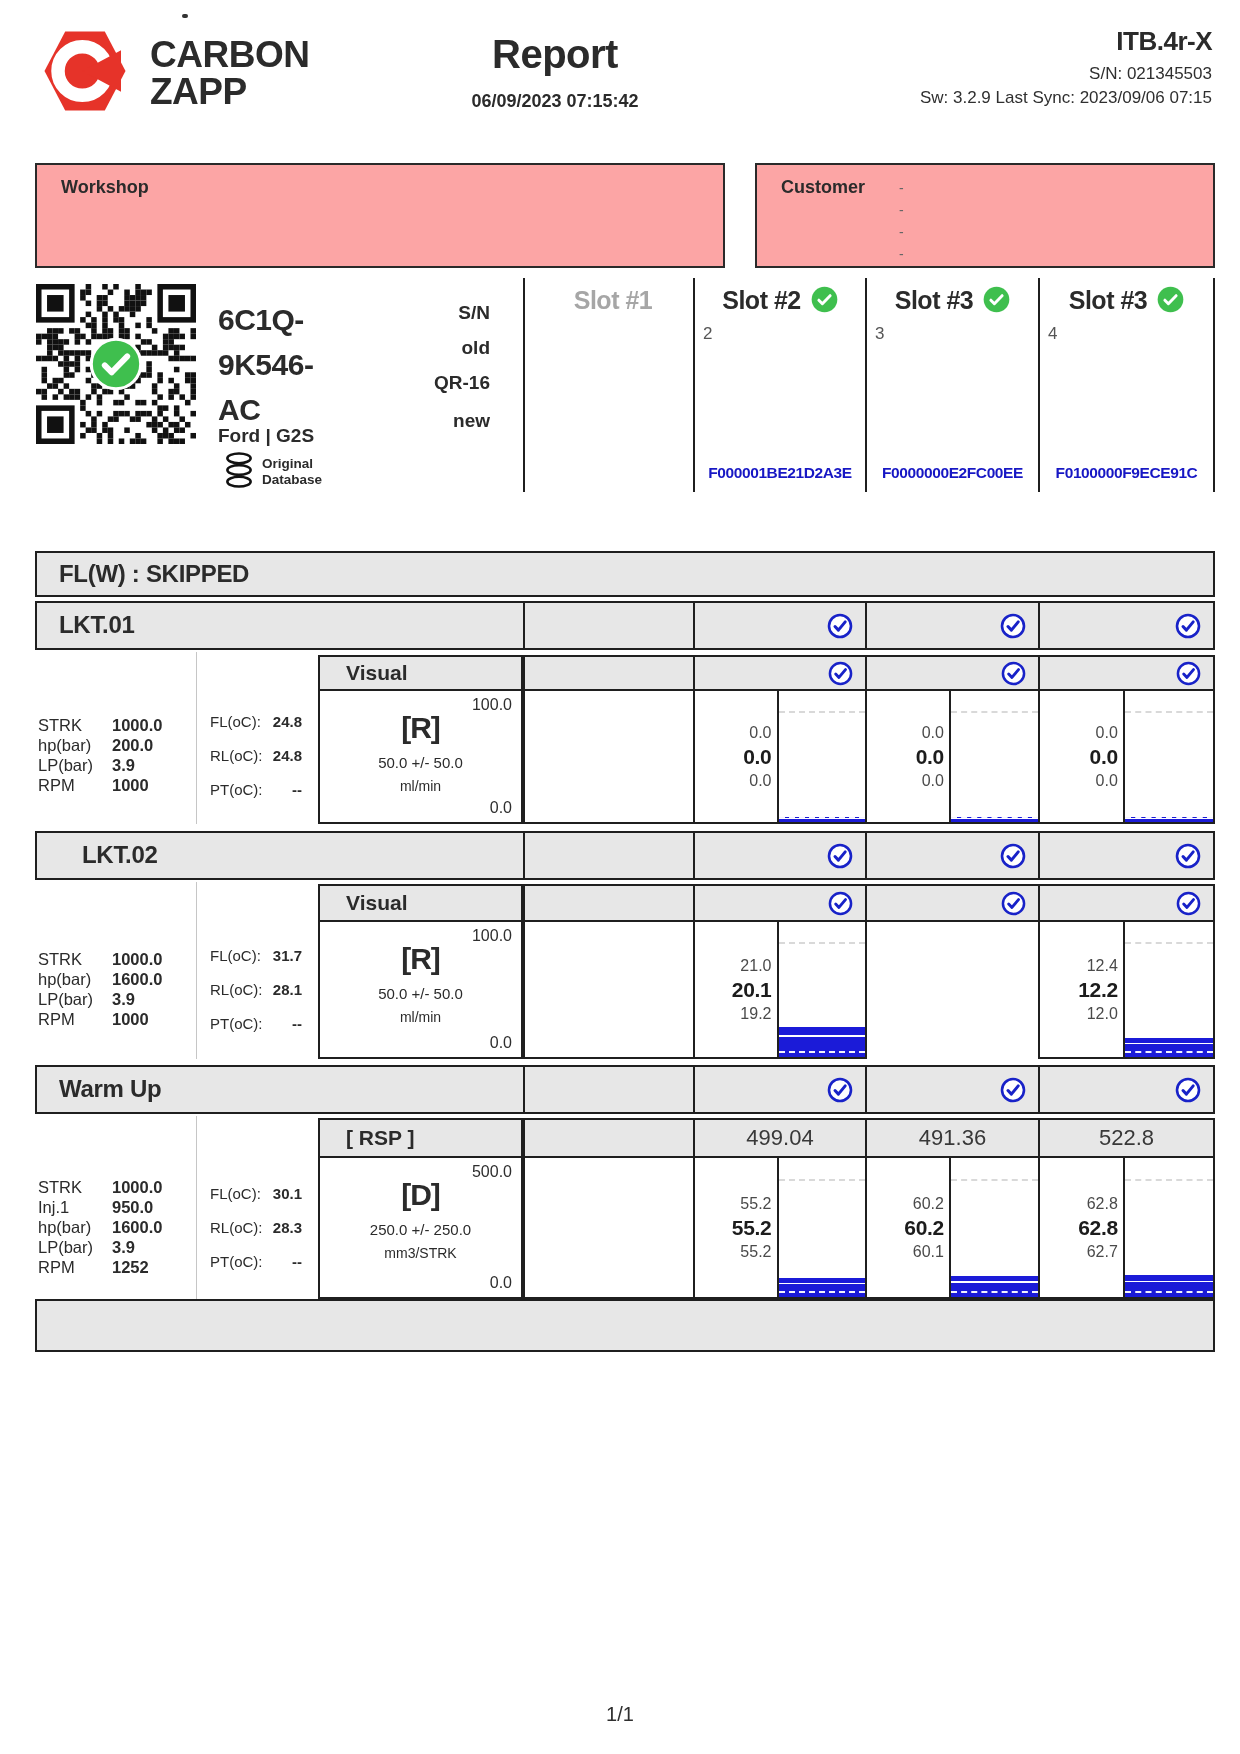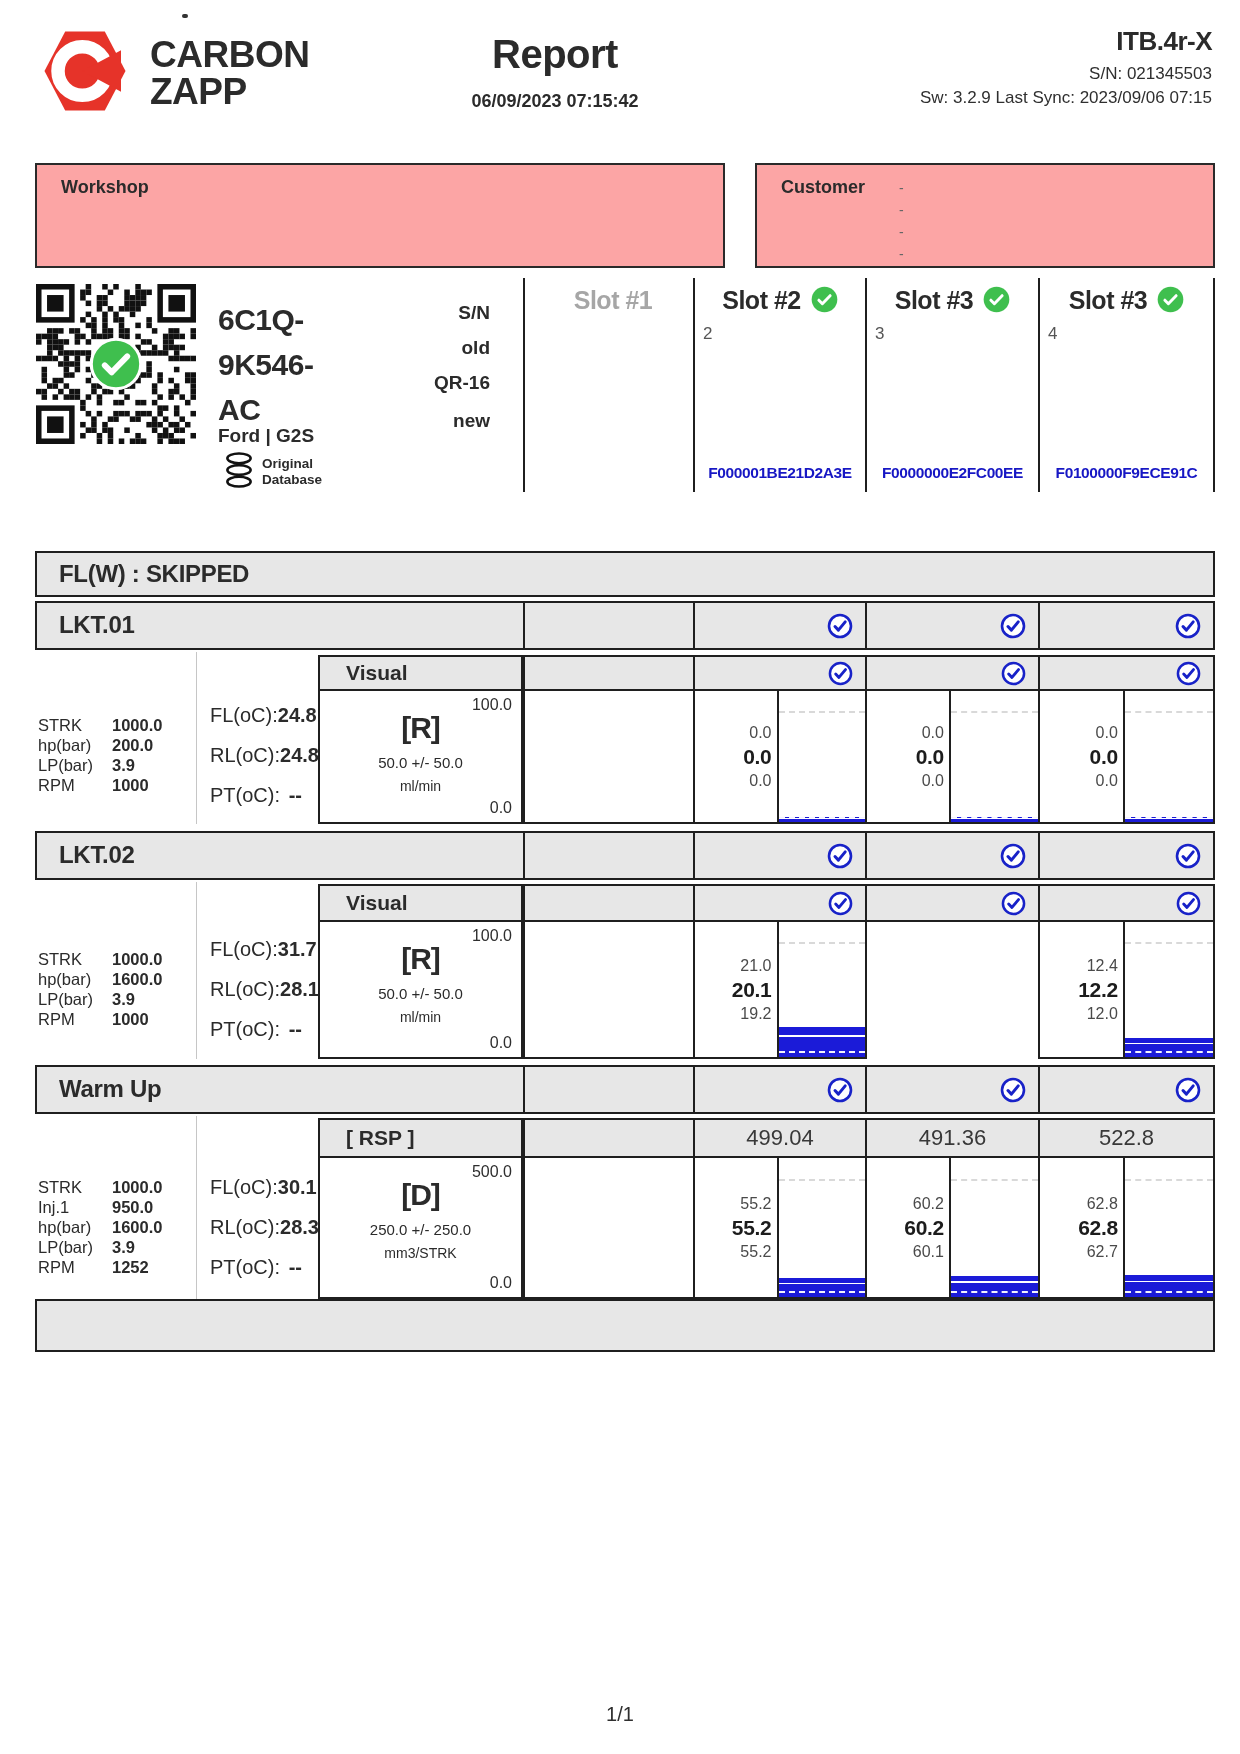--- a/index.html
+++ b/index.html
@@ -40,21 +40,21 @@
   .sub-text{font-size:21px;font-weight:bold;padding-left:26px;line-height:32px;}
   .checkcell{display:flex;align-items:center;justify-content:flex-end;padding-right:12px;}
   .rspval{display:flex;align-items:center;justify-content:center;font-size:22px;color:#383838;}
   
   .params{display:flex;flex-direction:column;justify-content:center;gap:1px;}
   .param-row{display:flex;font-size:16.5px;line-height:19px;}
   .param-row .pl{width:74px;}
   .param-row .pv{font-weight:bold;}
   .divider{background:#c6c6c6;width:1px;}
   .temps{display:flex;flex-direction:column;justify-content:center;gap:17px;padding:0 14px 0 6px;}
-  .temp-row{display:flex;justify-content:space-between;font-size:20px;}
+  .temp-row{display:flex;justify-content:space-between;font-size:15px;}
   .temp-row .tv{font-weight:bold;}
   
   .axis-max{position:absolute;top:5px;right:9px;font-size:16px;color:#2e2e2e;}
   .axis-min{position:absolute;bottom:5px;right:9px;font-size:16px;color:#2e2e2e;}
   .mstack{position:absolute;left:0;right:0;top:20px;text-align:center;}
   .msym{font-size:30px;font-weight:bold;letter-spacing:-1px;}
   .mtol{font-size:15px;margin-top:9px;}
   .munit{font-size:14px;margin-top:7px;}
   
   .vals{position:absolute;left:0;top:0;bottom:0;width:45%;display:flex;flex-direction:column;
@@ -594,21 +594,21 @@
         <div class="vavg">0.0</div>
         <div class="vlo">0.0</div>
       </div>
     <div class="barbox">
         <div class="tol-top"></div>
         <div class="bar" style="height: 4%;"></div>
         <div class="tol-bot"></div>
       </div>
   </div>
 
-  <div class="cell gray" style="left:35px;top:831px;width:490px;height:49px;">
+  <div class="cell gray" style="left:35px;top:831px;width:490px;height:49px;padding-left:23px;">
     <div class="banner-text">LKT.02</div>
   </div>
   <div class="cell gray" style="left:523px;top:831px;width:172px;height:49px;"></div>
   <div class="cell gray checkcell" style="left:693px;top:831px;width:174px;height:49px;">
       <svg width="26" height="26" viewBox="0 0 26 26">
         <circle cx="13" cy="13" r="11" fill="#fff" stroke="#1822c8" stroke-width="2.6"></circle>
         <path d="M8 13.5l3.4 3.6 6.8-8.2" fill="none" stroke="#1822c8" stroke-width="3" stroke-linecap="round" stroke-linejoin="round"></path>
       </svg>
     </div>
   <div class="cell gray checkcell" style="left:865px;top:831px;width:175px;height:49px;">

